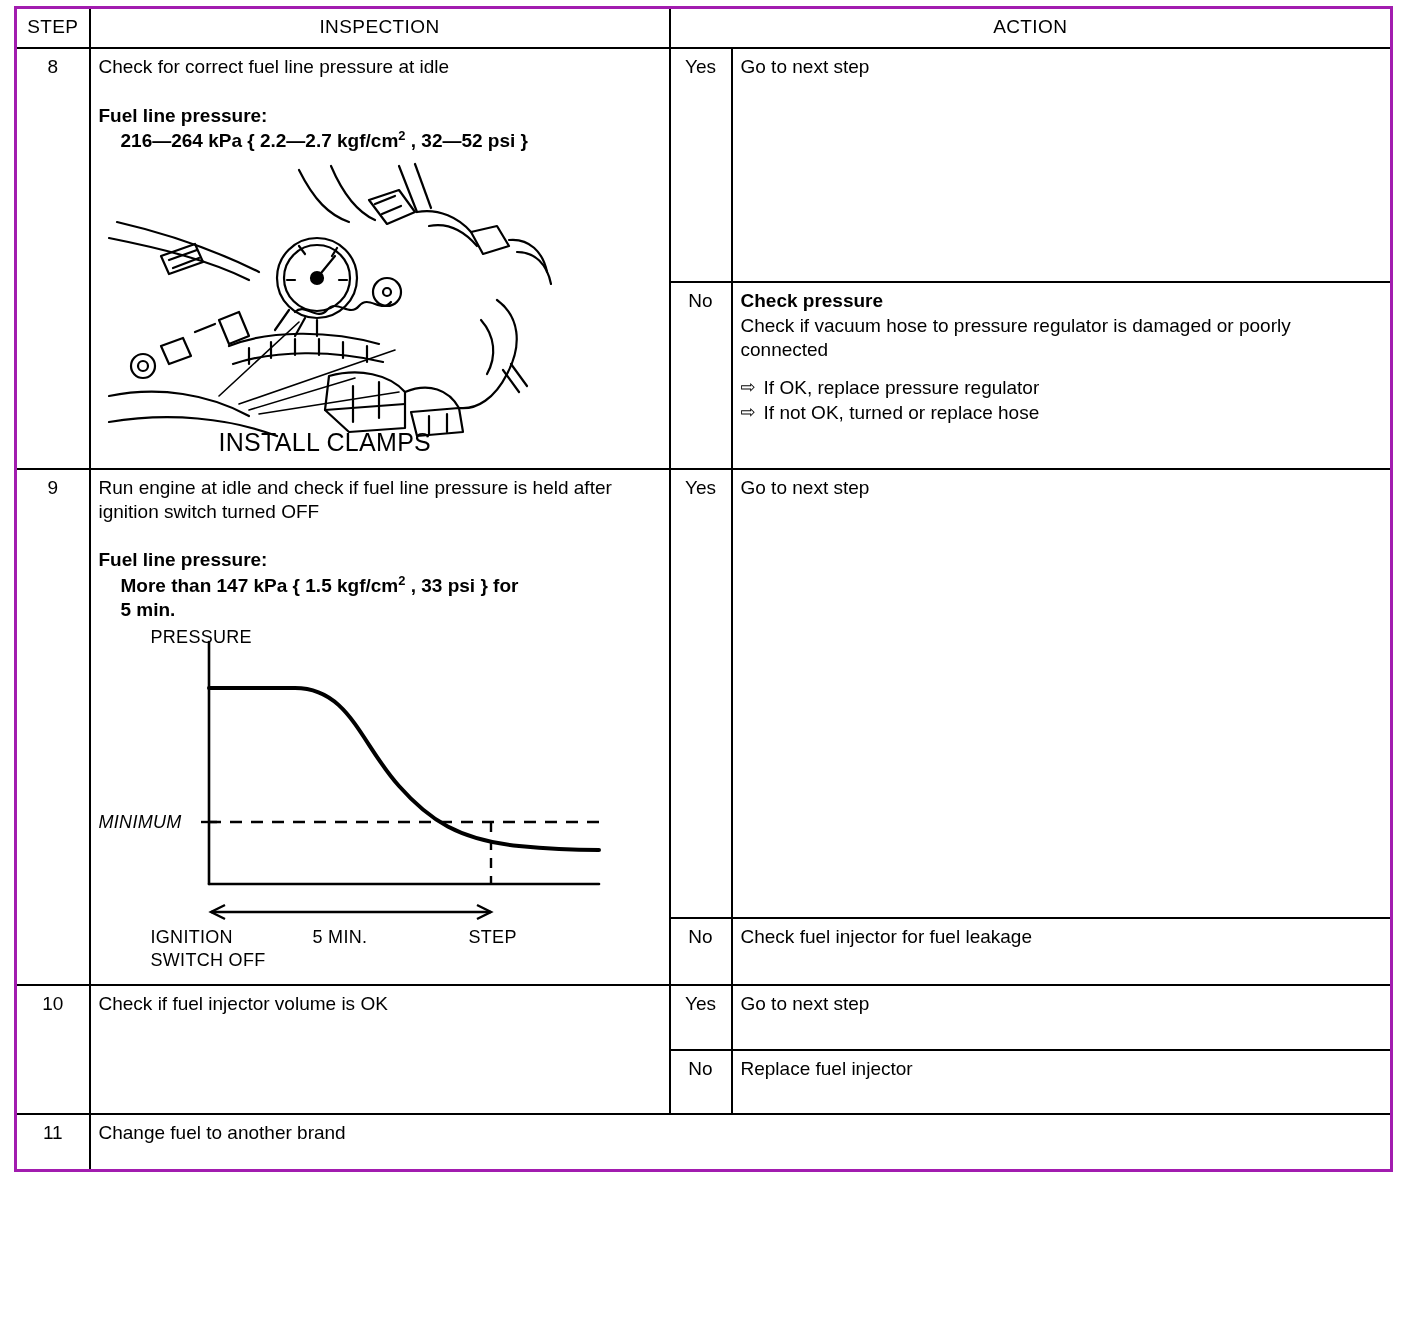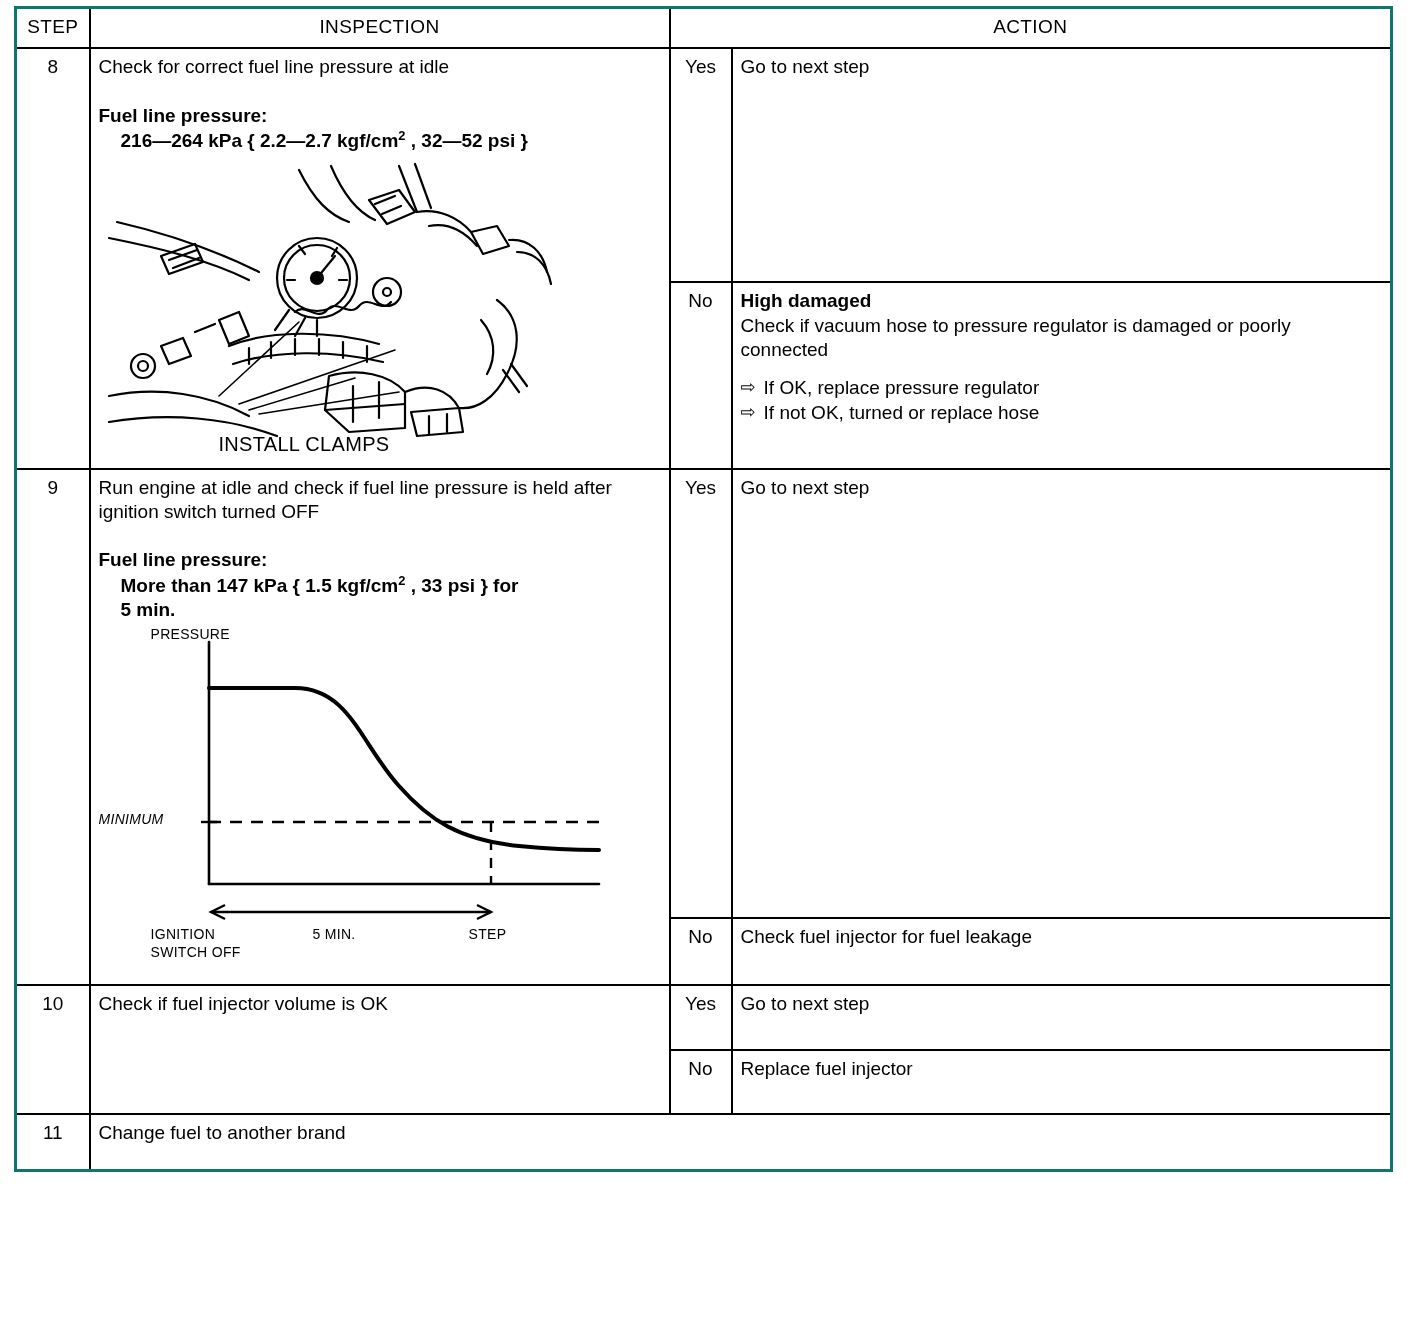--- a/index.html
+++ b/index.html
@@ -16,21 +16,21 @@
     height: 1326px;
     position: relative;
     background: #ffffff;
     box-sizing: border-box;
     padding: 6px 12px 10px 14px;
   }
   table.flow {
     border-collapse: collapse;
     width: 1264px;
     table-layout: fixed;
-    border: 3px solid #0f766e;
+    border: 3px solid #a21caf;
   }
   table.flow td, table.flow th {
     border: 2px solid #000;
     vertical-align: top;
     padding: 6px 8px 8px 8px;
     font-weight: normal;
     font-size: 19px;
     line-height: 1.28;
   }
   .hdr td {
@@ -75,32 +75,32 @@
   .fig-engine {
     position: relative;
     width: 100%;
     height: 300px;
     margin-top: 6px;
   }
   .fig-engine .caption {
     position: absolute;
     left: 120px;
     bottom: 2px;
-    font-size: 20px;
+    font-size: 25px;
     letter-spacing: 0.3px;
   }
   .fig-graph {
     position: relative;
     width: 100%;
     height: 350px;
     margin-top: 4px;
   }
   .fig-graph .lbl {
     position: absolute;
-    font-size: 14px;
+    font-size: 18px;
     letter-spacing: 0.3px;
   }
   .lbl-pressure { left: 52px; top: 0px; }
   .lbl-minimum  { left: 0px;  top: 185px; font-style: italic; }
   .lbl-ignition { left: 52px; top: 300px; line-height: 1.25; }
   .lbl-5min     { left: 214px; top: 300px; }
   .lbl-time     { left: 370px; top: 300px; }
   svg { display: block; }
 </style>
 </head>
@@ -217,21 +217,21 @@
         </td>
         <td class="yn">Yes</td>
         <td>
           <div>Go to next step</div>
           <div style="height:150px"></div>
         </td>
       </tr>
       <tr>
         <td class="yn">No</td>
         <td>
-          <div class="b">High damaged</div>
+          <div class="b">Check pressure</div>
           <div>Check if vacuum hose to pressure regulator is damaged or poorly connected</div>
           <div class="sp12"></div>
           <div class="arrow-line">
             <span class="arrow-glyph">⇨</span>
             <span>If OK, replace pressure regulator</span>
           </div>
           <div class="arrow-line">
             <span class="arrow-glyph">⇨</span>
             <span>If not OK, turned or replace hose</span>
           </div>

